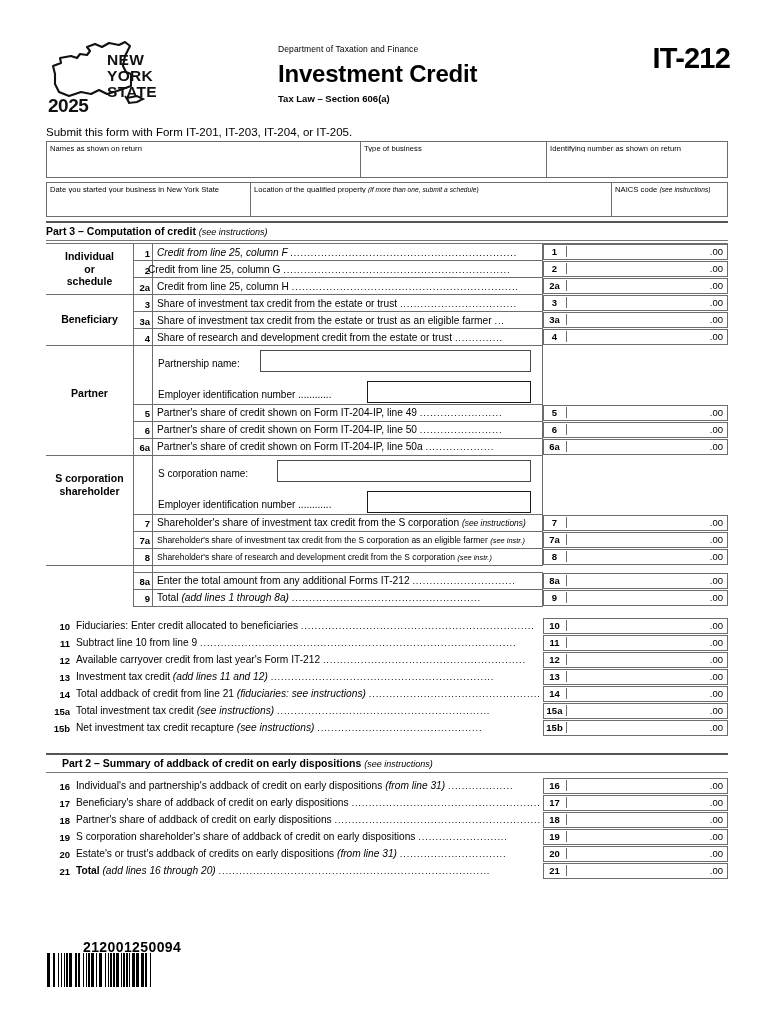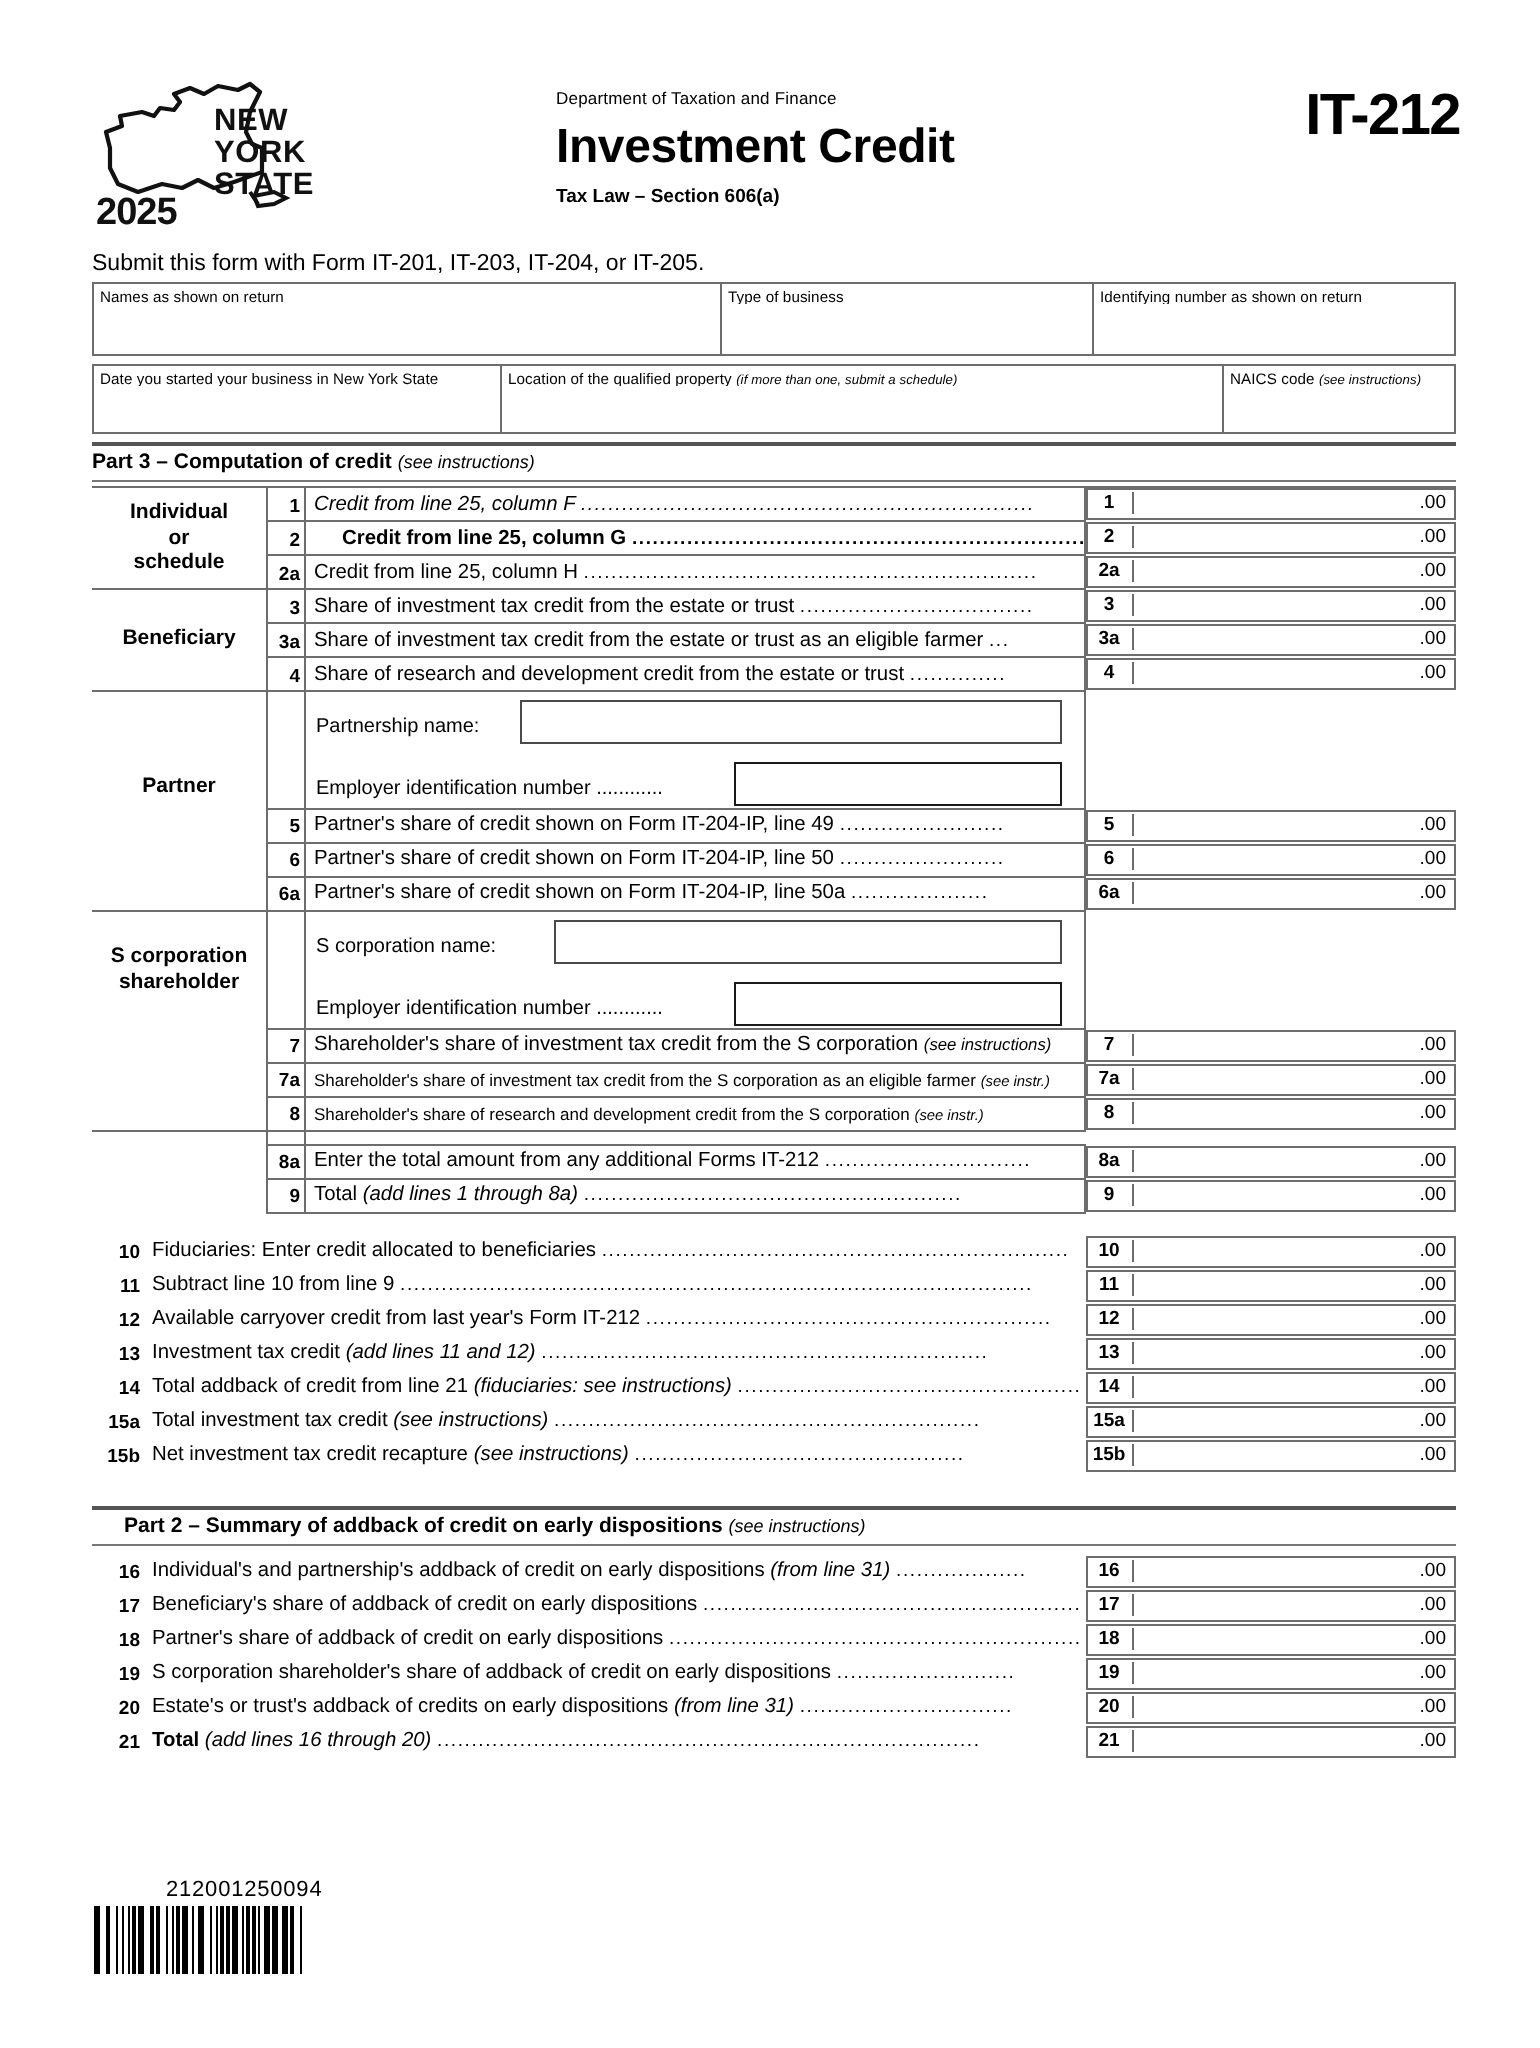--- a/index.html
+++ b/index.html
@@ -174,22 +174,23 @@
   .inline-lbl {
     position: absolute;
     font-size: 10px;
     white-space: nowrap;
   }
 
   
   .bc-num {
     position: absolute;
     left: 83px; top: 939px;
-    font-size: 11px;
+    font-size: 14px;
     letter-spacing: .4px;
+    font-weight: bold;
   }
   .bc {
     position: absolute;
     left: 47px; top: 953px;
     height: 34px;
     display: flex;
     align-items: stretch;
   }
   .bc span { display:block; height:100%; }
 </style>
@@ -284,21 +285,21 @@
   <div class="desc" style="left:157px; top:247px; width:382px;font-style:italic;">
     <span>Credit from line 25, column F</span>
     <span class="dots"> ..................................................................</span>
   </div>
   <div class="grid-line" style="left:133px; top:260px; width:410px; height:1px;"></div>
   <div class="amt" style="left:543px; top:244px; width:185px; height:16px;"></div>
   <div class="amt-no" style="left:543px; top:246px; width:24px;">1</div>
   <div class="amt-cents" style="left:690px; top:246px; width:33px;">.00</div>
 
   <div class="lineno" style="left:133px; top:265px; width:17px;">2</div>
-  <div class="desc" style="left:171px; top:264px; width:382px;font-weight:bold;">
+  <div class="desc" style="left:148px; top:264px; width:382px;">
     <span>Credit from line 25, column G</span>
     <span class="dots"> ..................................................................</span>
   </div>
   <div class="grid-line" style="left:133px; top:277px; width:410px; height:1px;"></div>
   <div class="amt" style="left:543px; top:261px; width:185px; height:16px;"></div>
   <div class="amt-no" style="left:543px; top:263px; width:24px;">2</div>
   <div class="amt-cents" style="left:690px; top:263px; width:33px;">.00</div>
 
   <div class="lineno" style="left:133px; top:282px; width:17px;">2a</div>
   <div class="desc" style="left:157px; top:281px; width:382px;">

